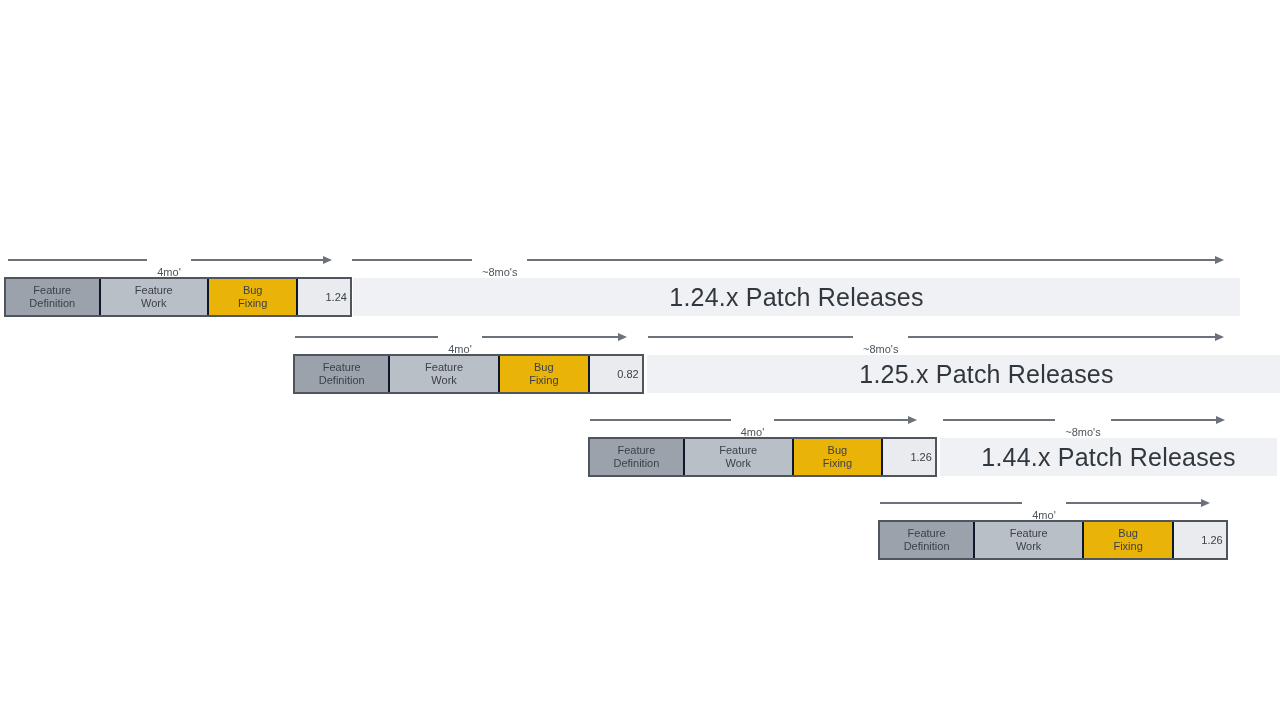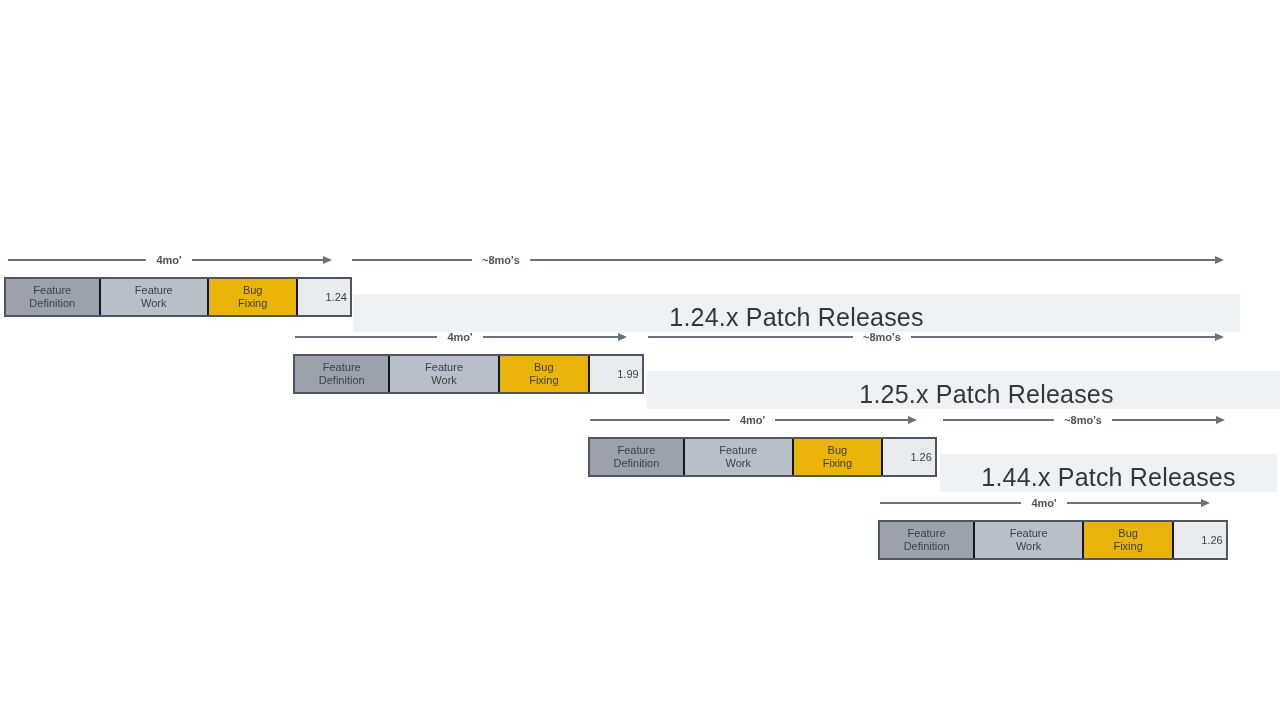--- a/index.html
+++ b/index.html
@@ -8,39 +8,39 @@
   .canvas{position:absolute;inset:0;background:#ffffff;}
 
   
   .arrow{position:absolute;height:18px;display:flex;align-items:flex-start;}
   .aline{height:2px;background:#6b7279;margin-top:8px;}
   .grow{flex:1 1 auto;}
   .fixedl{flex:0 0 auto;}
   .head{position:relative;}
   .head::after{content:"";position:absolute;right:-2px;top:-3px;width:0;height:0;
     border-left:9px solid #6b7279;border-top:4px solid transparent;border-bottom:4px solid transparent;}
-  .alabel{flex:0 0 auto;margin:2px 10px 0 10px;font-size:11px;line-height:14px;
-    color:#4d545b;white-space:nowrap;font-weight:bold;}
+  .alabel{flex:0 0 auto;margin:14px 10px 0 10px;font-size:11px;line-height:14px;
+    color:#4d545b;white-space:nowrap;}
 
   
   .pbox{position:absolute;height:40px;box-sizing:border-box;display:flex;
     border:2px solid #4f555c;background:#fff;}
   .cell{box-sizing:border-box;display:flex;align-items:center;justify-content:center;
     text-align:center;font-size:11px;line-height:13px;color:#3b4148;
     border-right:2px solid #0f172a;white-space:pre-line;}
   .cell:last-child{border-right:none;}
   .c-fd{flex:0 0 27.5%;background:#9ba2ab;}
   .c-fw{flex:0 0 31.5%;background:#b9bfc6;}
   .c-bf{flex:0 0 26%;background:#eab308;}
   .c-v {flex:1 1 auto;background:#e9ebee;padding-left:24px;}
 
   
   .pbar{position:absolute;height:38px;background:#f0f1f4;display:flex;
-    align-items:flex-end;justify-content:center;font-size:25px;color:#31373e;
-    letter-spacing:0.2px;margin-top:16px;}
+    align-items:center;justify-content:center;font-size:25px;color:#31373e;
+    letter-spacing:0.2px;}
 
   
   #r1-arrow4{left:8px;  top:251px;width:322px;}
   #r1-box   {left:4px;  top:277px;width:348px;}
   #r1-arrow8{left:352px;top:251px;width:870px;}
   #r1-arrow8 .fixedl{width:120px;}
   #r1-bar   {left:353px;top:278px;width:887px;}
 
   #r2-arrow4{left:295px;top:328px;width:330px;}
   #r2-box   {left:293px;top:354px;width:351px;}
@@ -94,21 +94,21 @@
     <span class="alabel">~8mo's</span>
     <span class="aline grow head"></span>
   </div>
   <div id="r2-box" class="pbox">
     <div class="cell c-fd">Feature
 Definition</div>
     <div class="cell c-fw">Feature
 Work</div>
     <div class="cell c-bf">Bug
 Fixing</div>
-    <div class="cell c-v">1.99</div>
+    <div class="cell c-v">0.82</div>
   </div>
   <div id="r2-bar" class="pbar">
     <span>1.25.x Patch Releases</span>
   </div>
 
   <div id="r3-arrow4" class="arrow">
     <span class="aline grow"></span>
     <span class="alabel">4mo'</span>
     <span class="aline grow head"></span>
   </div>

